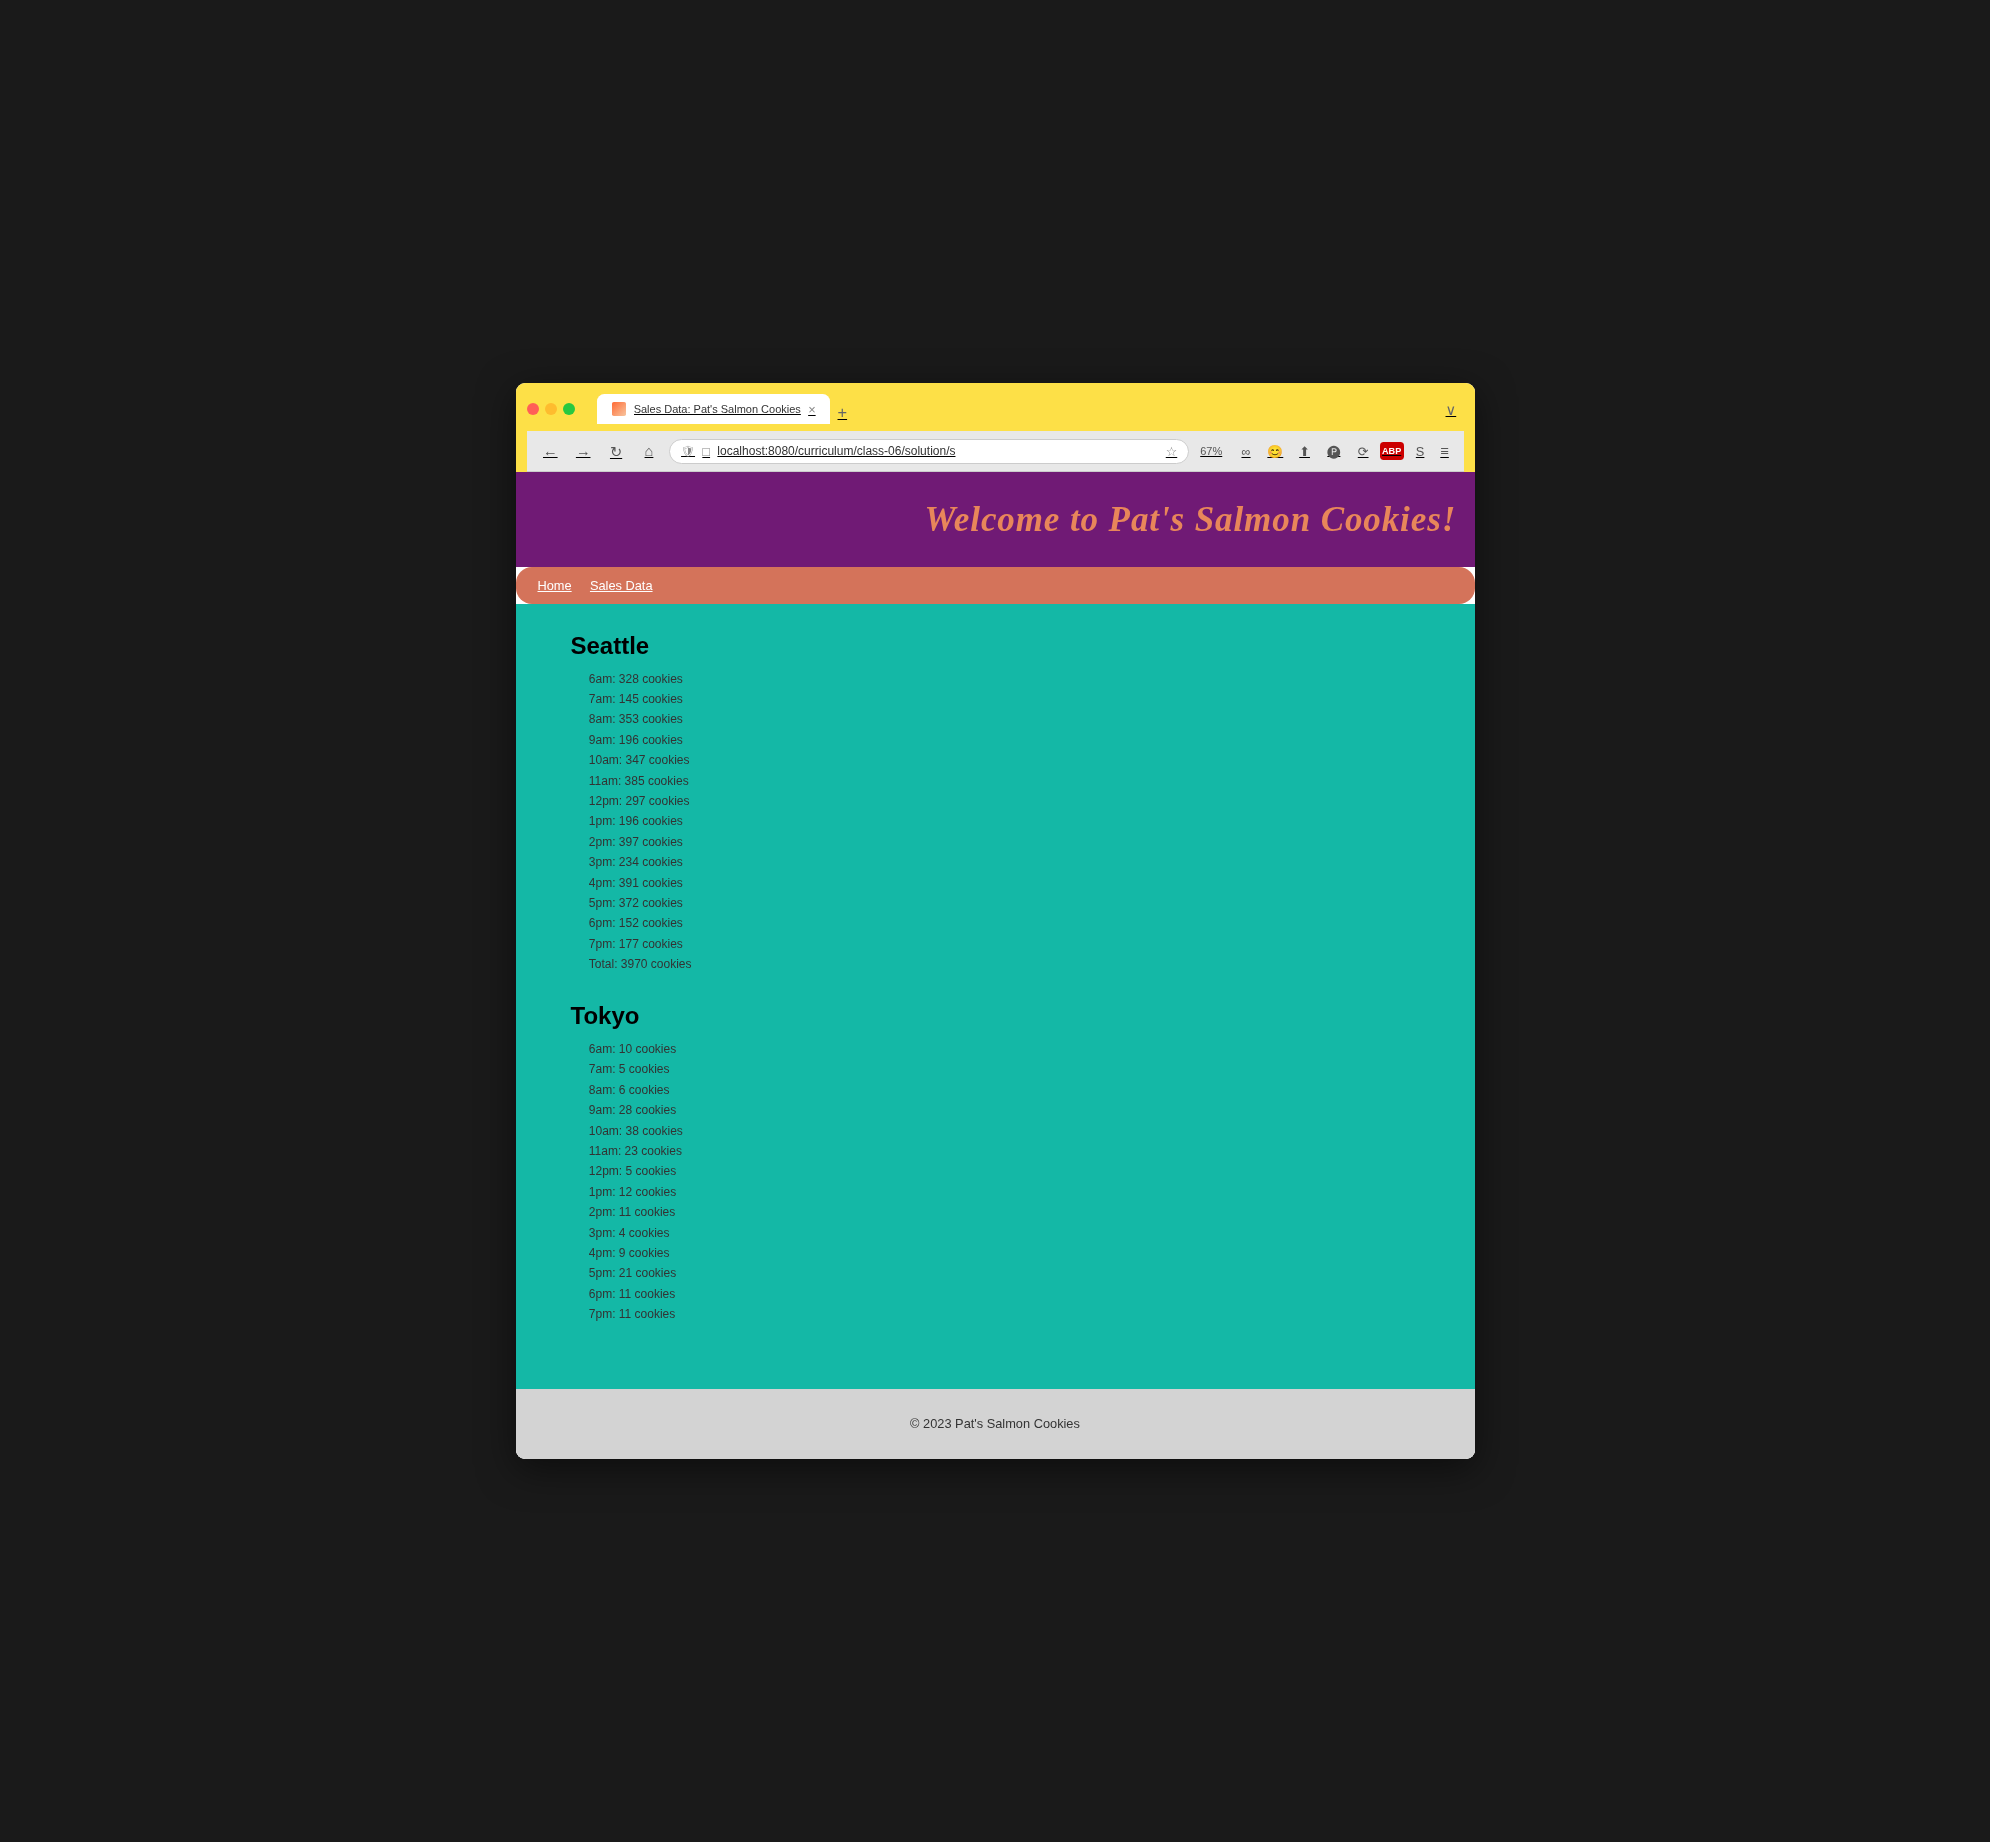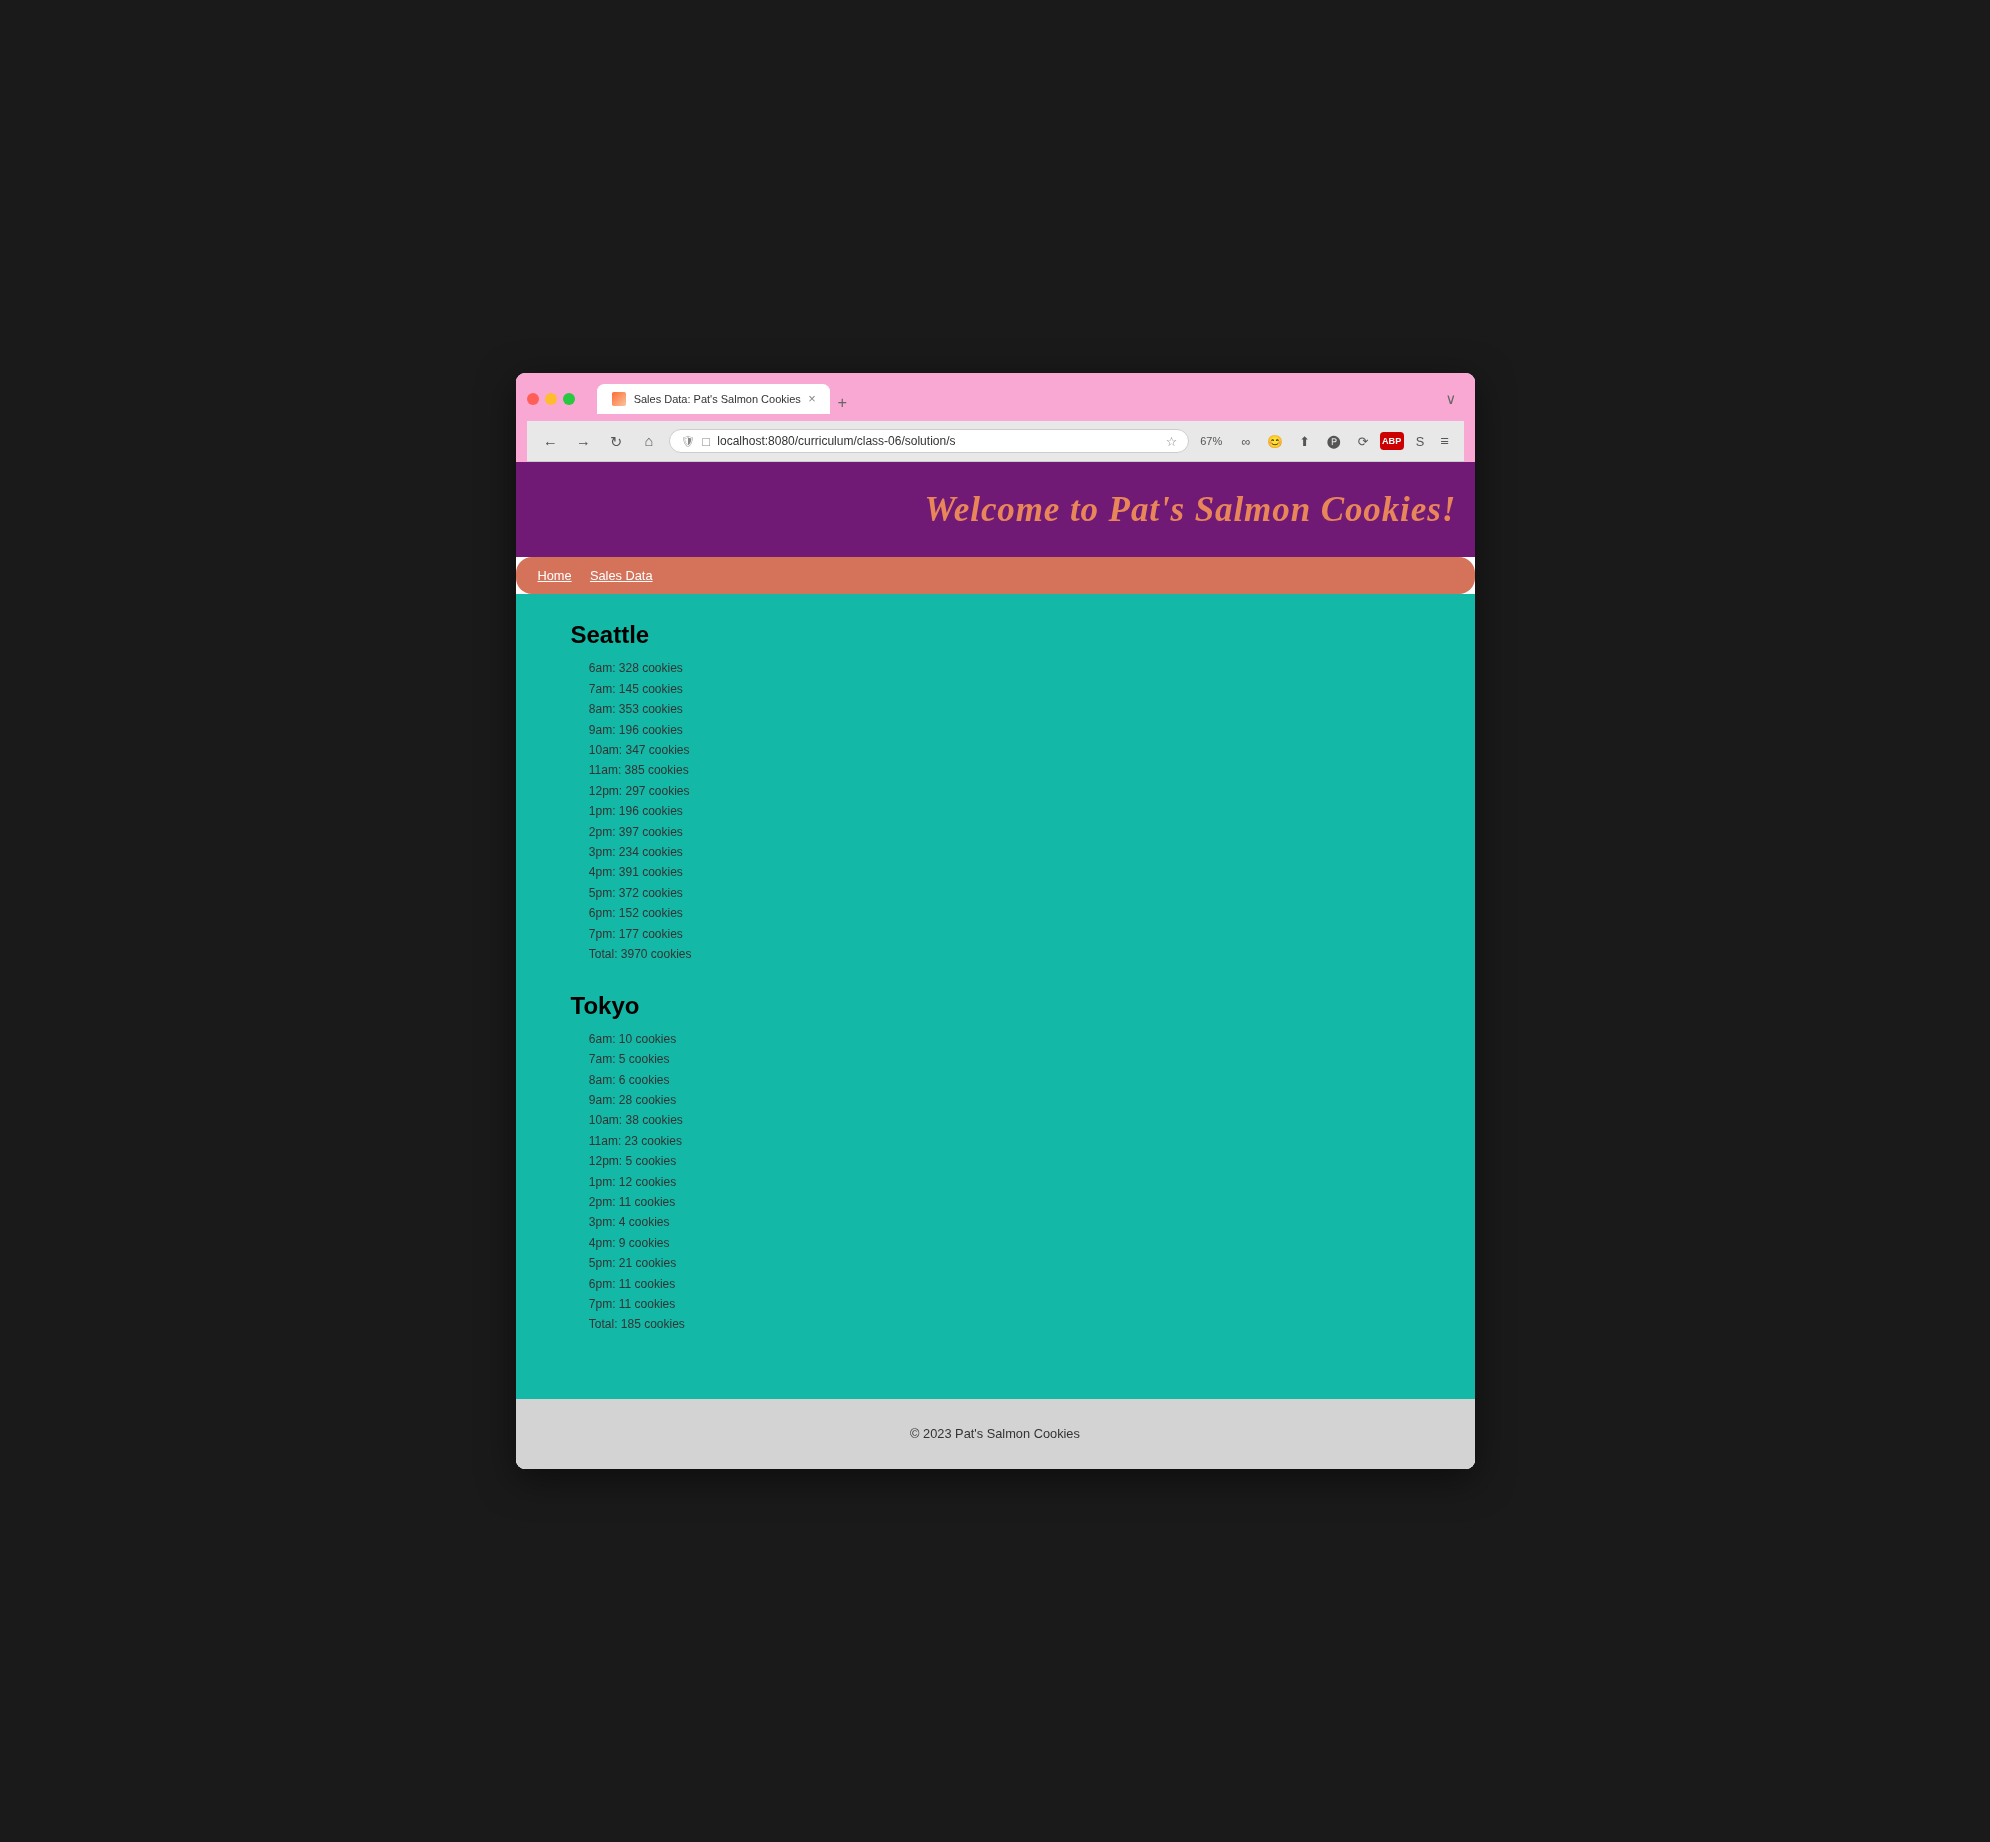--- a/index.html
+++ b/index.html
@@ -20,22 +20,23 @@
     .browser-window {
       width: 959px;
       background: #ffffff;
       border-radius: 9.1px;
       overflow: hidden;
       box-shadow: 0 9.1px 37px rgba(0,0,0,0.5);
     }
 
     
     .browser-chrome {
-      background: #f9a8d4;
+      background: #fde047;
       padding: 11px 11px 0 11px;
+      text-decoration: underline;
     }
 
     .browser-title-bar {
       display: flex;
       align-items: center;
       margin-bottom: 7.3px;
     }
 
     .traffic-lights {
       display: flex;
@@ -391,21 +392,20 @@
               <li>10am: 38 cookies</li>
               <li>11am: 23 cookies</li>
               <li>12pm: 5 cookies</li>
               <li>1pm: 12 cookies</li>
               <li>2pm: 11 cookies</li>
               <li>3pm: 4 cookies</li>
               <li>4pm: 9 cookies</li>
               <li>5pm: 21 cookies</li>
               <li>6pm: 11 cookies</li>
               <li>7pm: 11 cookies</li>
-              <li class="total">Total: 185 cookies</li>
             </ul>
           </div>
         </div>
     </main>
 
     <footer class="site-footer">
       <p class="footer-text">© 2023 Pat's Salmon Cookies</p>
     </footer>
 
   </div>

